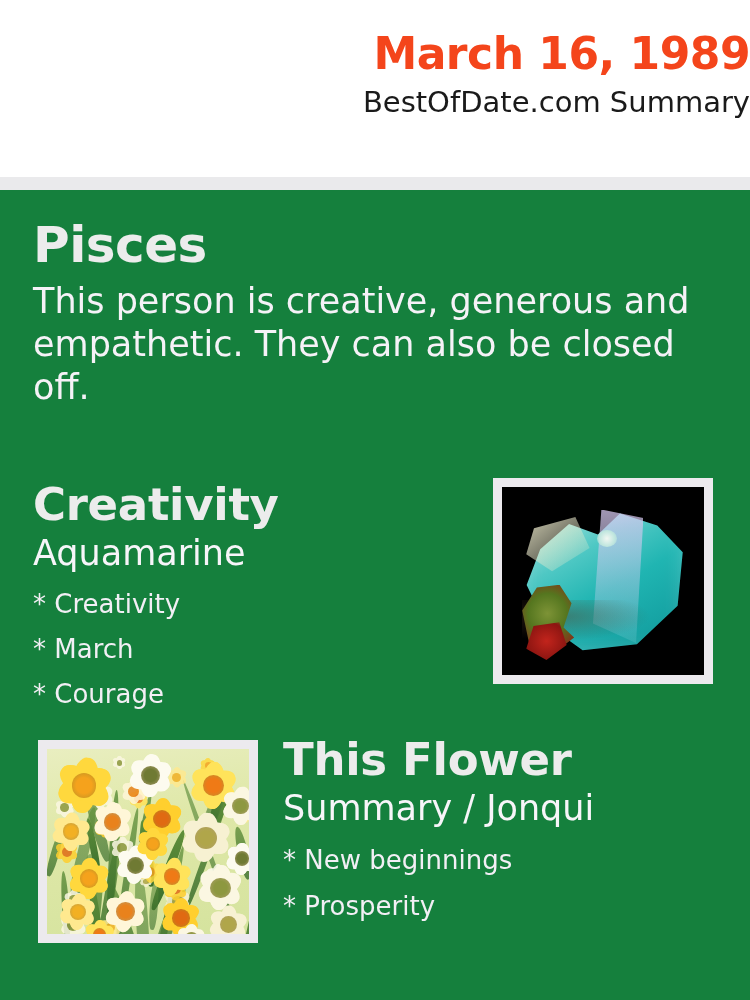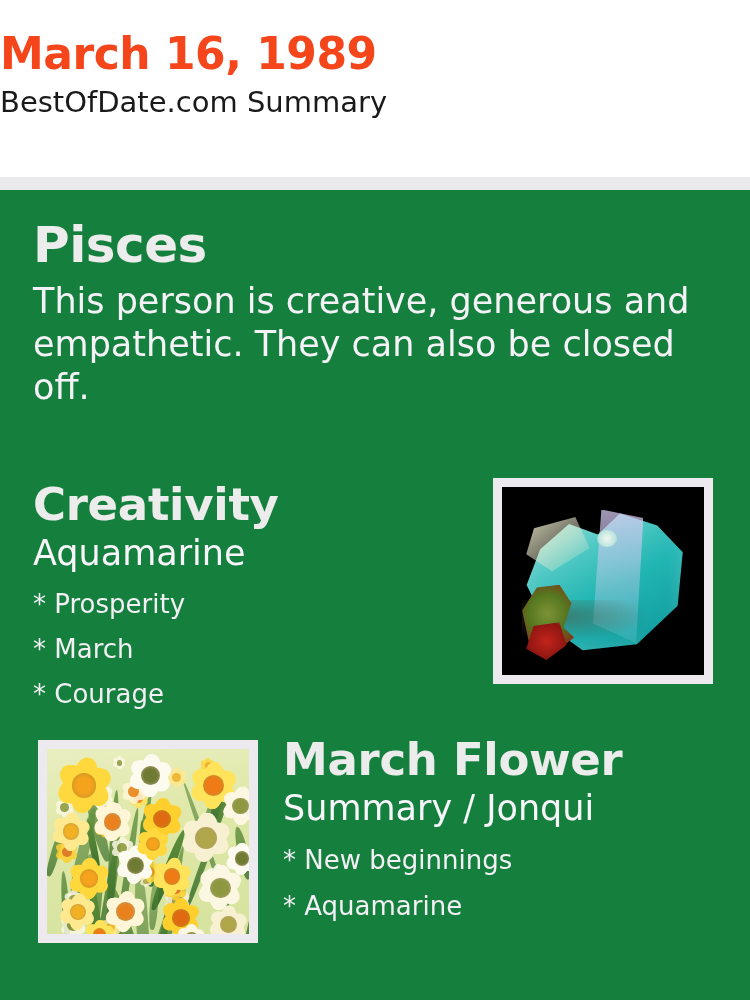--- a/index.html
+++ b/index.html
@@ -15,21 +15,21 @@
     position: relative;
   }
 
   
   .header {
     position: absolute;
     left: 0; top: 0;
     width: 750px;
     height: 177px;
     background: #ffffff;
-    text-align: left;
+    text-align: right;
   }
   .header-date {
     margin: 0;
     padding-top: 28px;
     font-size: 44px;
     font-weight: bold;
     line-height: 52px;
     color: #f4451b;
     letter-spacing: -0.5px;
     font-family: "DejaVu Sans", sans-serif;
@@ -292,32 +292,32 @@
 
   <div class="zodiac">
     <div class="zodiac-name">Pisces</div>
     <div class="zodiac-desc">This person is creative, generous and empathetic. They can also be closed off.</div>
   </div>
 
   <div class="birthstone-block">
     <div class="section-heading">Creativity</div>
     <div class="section-subtitle">Aquamarine</div>
     <ul class="bullet-list">
-      <li>* Prosperity</li>
+      <li>* Creativity</li>
       <li>* March</li>
       <li>* Courage</li>
     </ul>
   </div>
 
   <div class="flower-block">
-    <div class="section-heading">March Flower</div>
+    <div class="section-heading">This Flower</div>
     <div class="section-subtitle">Summary / Jonqui</div>
     <ul class="bullet-list">
       <li>* New beginnings</li>
-      <li>* Aquamarine</li>
+      <li>* Prosperity</li>
     </ul>
   </div>
 </div>
 
 <div class="photo-frame frame-stone">
   <div class="photo-inner">
     <div class="stone-canvas">
       <div class="crystal"></div>
       <div class="crystal-facet-a"></div>
       <div class="crystal-facet-b"></div>

